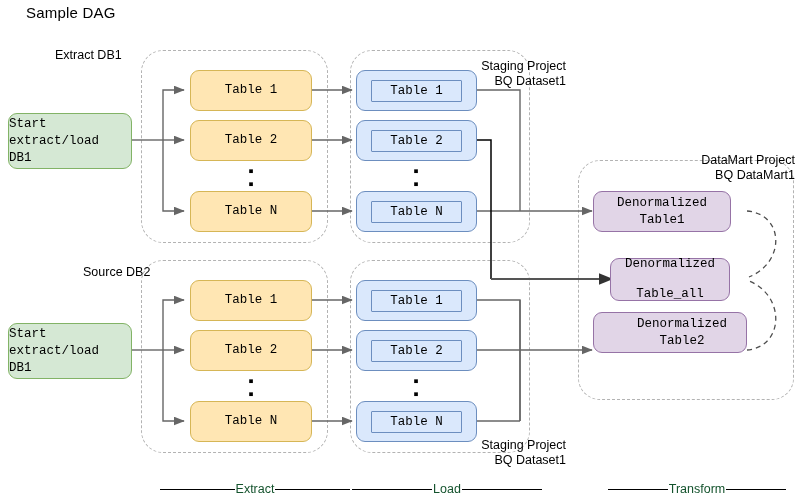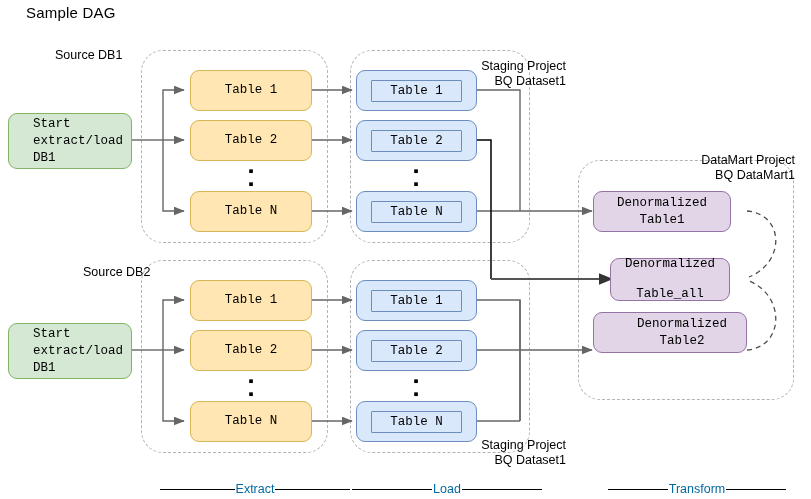--- a/index.html
+++ b/index.html
@@ -57,21 +57,21 @@
     line-height: 17px;
     text-align: center;
     white-space: pre-line;
     font-family: Liberation Mono, monospace;
   }
   .node.green {
     background: #d5e8d4;
     border: 1.4px solid #82b366;
     justify-content: flex-start;
     text-align: left;
-    padding-left: 24px;
+    padding-left: 0;
   }
   .node.yellow {
     background: #ffe6b3;
     border: 1.4px solid #d6b656;
   }
   .node.blue {
     background: #dae8fc;
     border: 1.4px solid #6c8ebf;
   }
   .node.purple {
@@ -102,21 +102,21 @@
     font-size: 15px;
     line-height: 13px;
   }
   
   .phase {
     position: absolute;
     bottom: 3px;
     display: flex;
     align-items: center;
     font-size: 12.5px;
-    color: #0369a1;
+    color: #14532d;
     text-align: right;
   }
   .phase .rule {
     height: 1px;
     background: #000;
     flex: 1 1 auto;
   }
   .phase .ptext {
     padding: 0 1px;
     white-space: nowrap;
@@ -136,21 +136,21 @@
 <div id="canvas">
 
   <div class="title">Sample DAG</div>
 
   <div class="dashed-box" style="left:141px; top:50px; width:187px; height:193px;"></div>
   <div class="dashed-box" style="left:350px; top:50px; width:180px; height:193px;"></div>
   <div class="dashed-box" style="left:141px; top:260px; width:187px; height:193px;"></div>
   <div class="dashed-box" style="left:350px; top:260px; width:180px; height:193px;"></div>
   <div class="dashed-box" style="left:578px; top:160px; width:216px; height:240px;"></div>
 
-  <div class="grp-label" style="left:55px; top:48px;">Source DB1</div>
+  <div class="grp-label" style="left:55px; top:48px;">Extract DB1</div>
   <div class="grp-label" style="left:55px; top:265px;margin-left:28px;">Source DB2</div>
   <div class="grp-label right" style="left:426px; top:59px; width:140px;">Staging Project
 BQ Dataset1</div>
   <div class="grp-label right" style="left:426px; top:438px; width:140px;">Staging Project
 BQ Dataset1</div>
   <div class="grp-label right" style="left:640px; top:153px; width:155px;">DataMart Project
 BQ DataMart1</div>
 
   <svg class="wires" viewBox="0 0 811 499" xmlns="http://www.w3.org/2000/svg">
     <defs>

